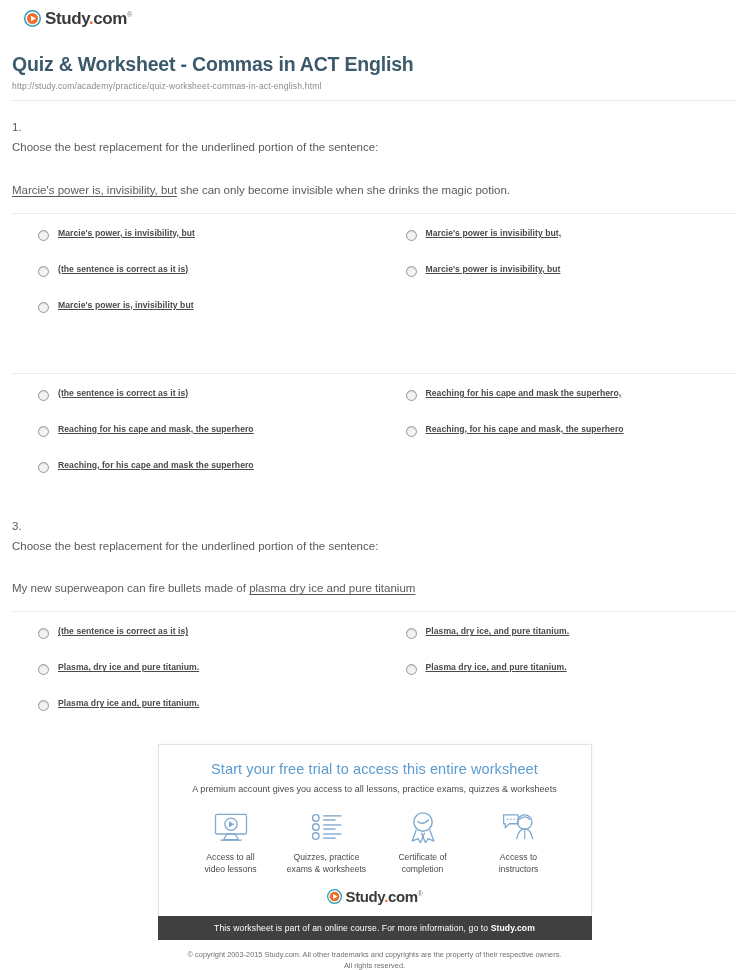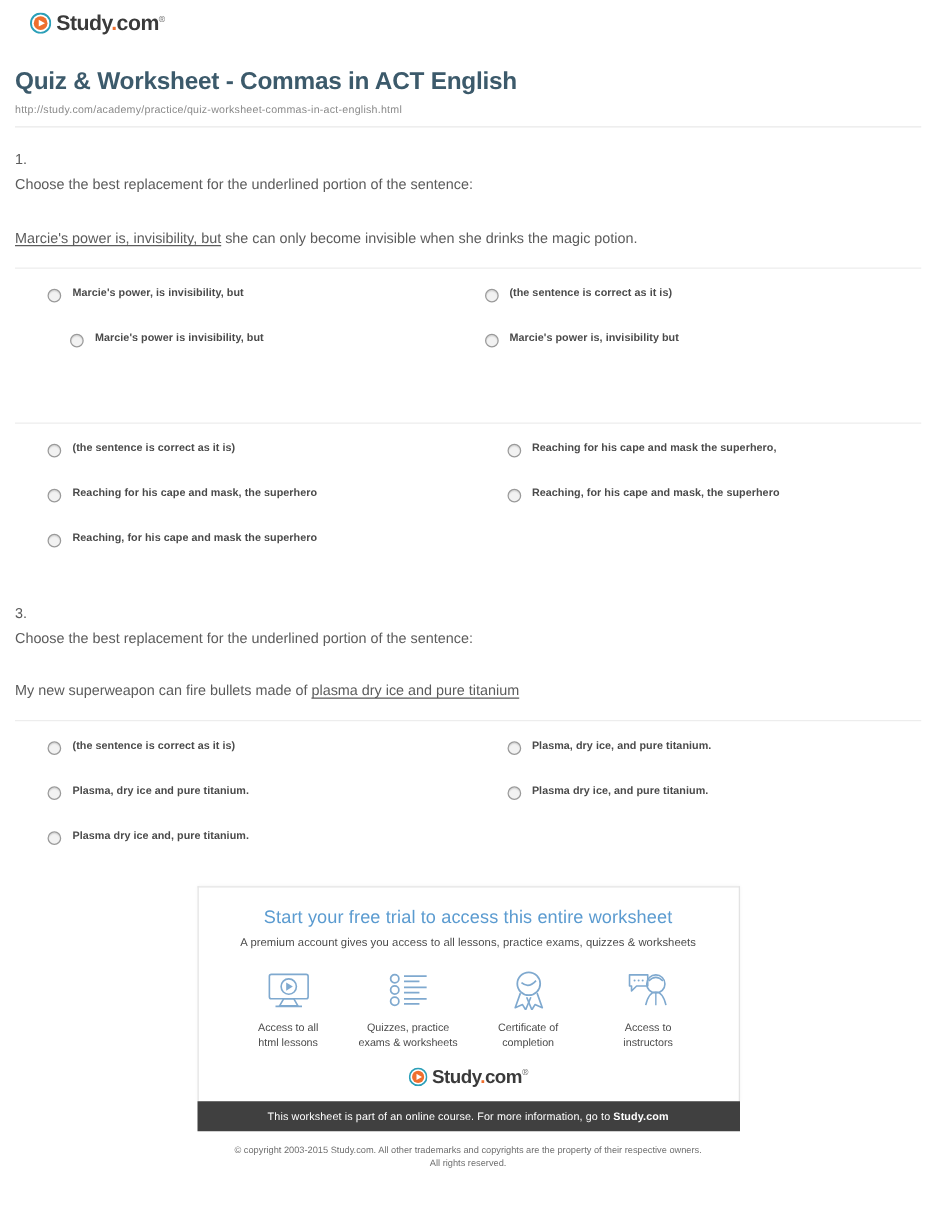--- a/index.html
+++ b/index.html
@@ -48,21 +48,21 @@
   .opt{display:flex;align-items:flex-start;gap:9px;height:36px;}
   .opt-col-right{padding-left:18px;}
   .radio{
     width:9px;height:9px;flex:0 0 9px;margin-top:2px;
     border-radius:50%;
     border:1px solid #9a9a9a;
     background:#f2f2f2;
     box-shadow:inset 0 1px 1px rgba(0,0,0,.12);
     display:block;
   }
-  .opt-label{font-size:8.6px;font-weight:700;color:#4a4a4a;line-height:1.35;letter-spacing:.05px;}
+  .opt-label{font-size:8.6px;font-weight:700;color:#4a4a4a;line-height:1.35;letter-spacing:.05px;text-decoration:underline;}
 
   
   .promo-outer{display:flex;justify-content:center;margin-top:10px;}
   .promo{
     width:434px;background:#ffffff;
     border:1px solid #e3e3e3;border-bottom:none;
     box-sizing:border-box;
     padding:16px 14px 12px 14px;
     text-align:center;
     box-shadow:0 0 3px rgba(0,0,0,.05);
@@ -119,20 +119,24 @@
     <p class="q-num-line">1.</p>
     <p class="q-prompt">Choose the best replacement for the underlined portion of the sentence:</p>
     <p class="q-sentence"><span class="u">Marcie's power is, invisibility, but</span><span> she can only become invisible when she drinks the magic potion.</span></p>
     <div class="q-rule"></div>
 
     <div class="opts">
       <div class="opt">
         <span class="radio"></span>
         <span class="opt-label">Marcie's power, is invisibility, but</span>
       </div>
+      <div class="opt opt-col-right">
+        <span class="radio"></span>
+        <span class="opt-label">Marcie's power is invisibility but,</span>
+      </div>
       <div class="opt">
         <span class="radio"></span>
         <span class="opt-label">(the sentence is correct as it is)</span>
       </div>
       <div class="opt opt-col-right">
         <span class="radio"></span>
         <span class="opt-label">Marcie's power is invisibility, but</span>
       </div>
       <div class="opt">
         <span class="radio"></span>
@@ -216,21 +220,21 @@
               <svg viewBox="0 0 44 38" width="36" height="31" aria-hidden="true">
                 <rect x="3" y="3" width="38" height="24" rx="2" fill="none" stroke="#7fa9cf" stroke-width="1.6"></rect>
                 <circle cx="22" cy="15" r="7.5" fill="none" stroke="#7fa9cf" stroke-width="1.6"></circle>
                 <polygon points="19.5,11 26,15 19.5,19" fill="#7fa9cf"></polygon>
                 <path d="M13 34 h18 l-4 -7 h-10 z" fill="none" stroke="#7fa9cf" stroke-width="1.6"></path>
                 <line x1="9" y1="34.5" x2="35" y2="34.5" stroke="#7fa9cf" stroke-width="1.6"></line>
               </svg>
             </span>
             <span class="feature-label">
               <span>Access to all</span><br>
-              <span>html lessons</span>
+              <span>video lessons</span>
             </span>
           </div>
 
           <div class="feature">
             <span class="feature-ico">
               <svg viewBox="0 0 40 34" width="33" height="28" aria-hidden="true">
                 <circle cx="7" cy="6" r="4" fill="none" stroke="#7fa9cf" stroke-width="1.7"></circle>
                 <circle cx="7" cy="17" r="4" fill="none" stroke="#7fa9cf" stroke-width="1.7"></circle>
                 <circle cx="7" cy="28" r="4" fill="none" stroke="#7fa9cf" stroke-width="1.7"></circle>
                 <line x1="16" y1="3.5" x2="38" y2="3.5" stroke="#7fa9cf" stroke-width="1.7"></line>

